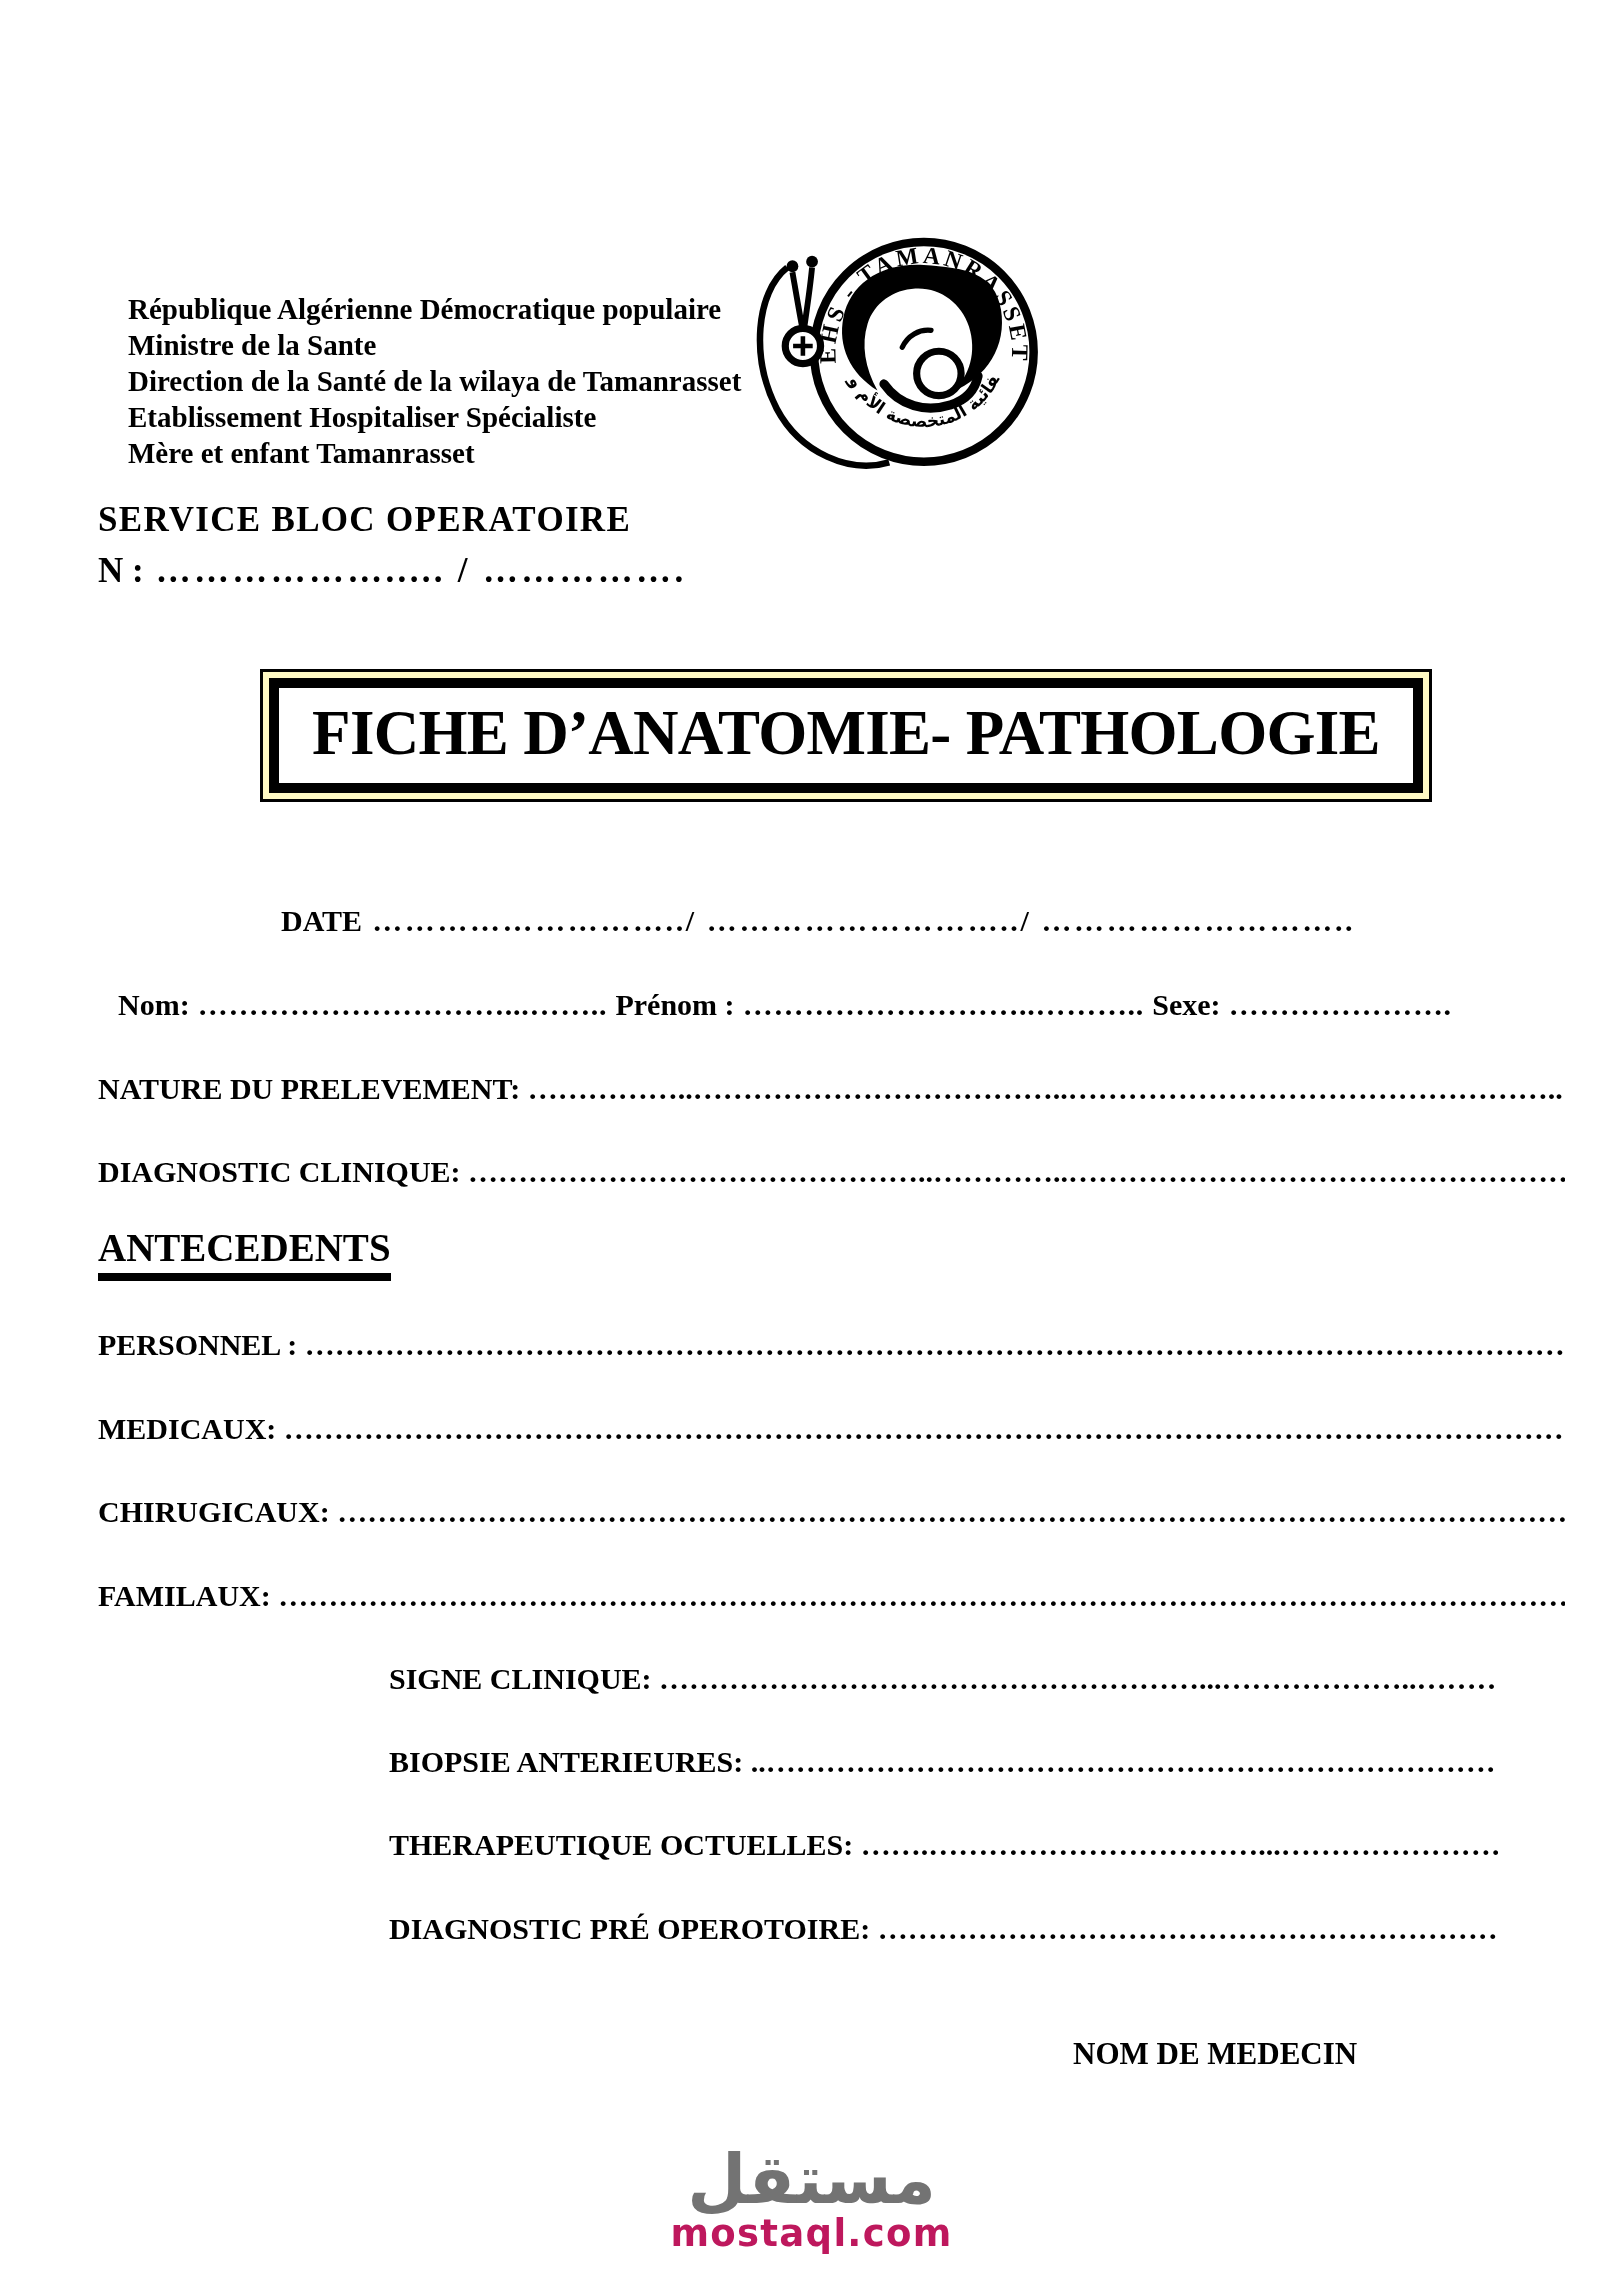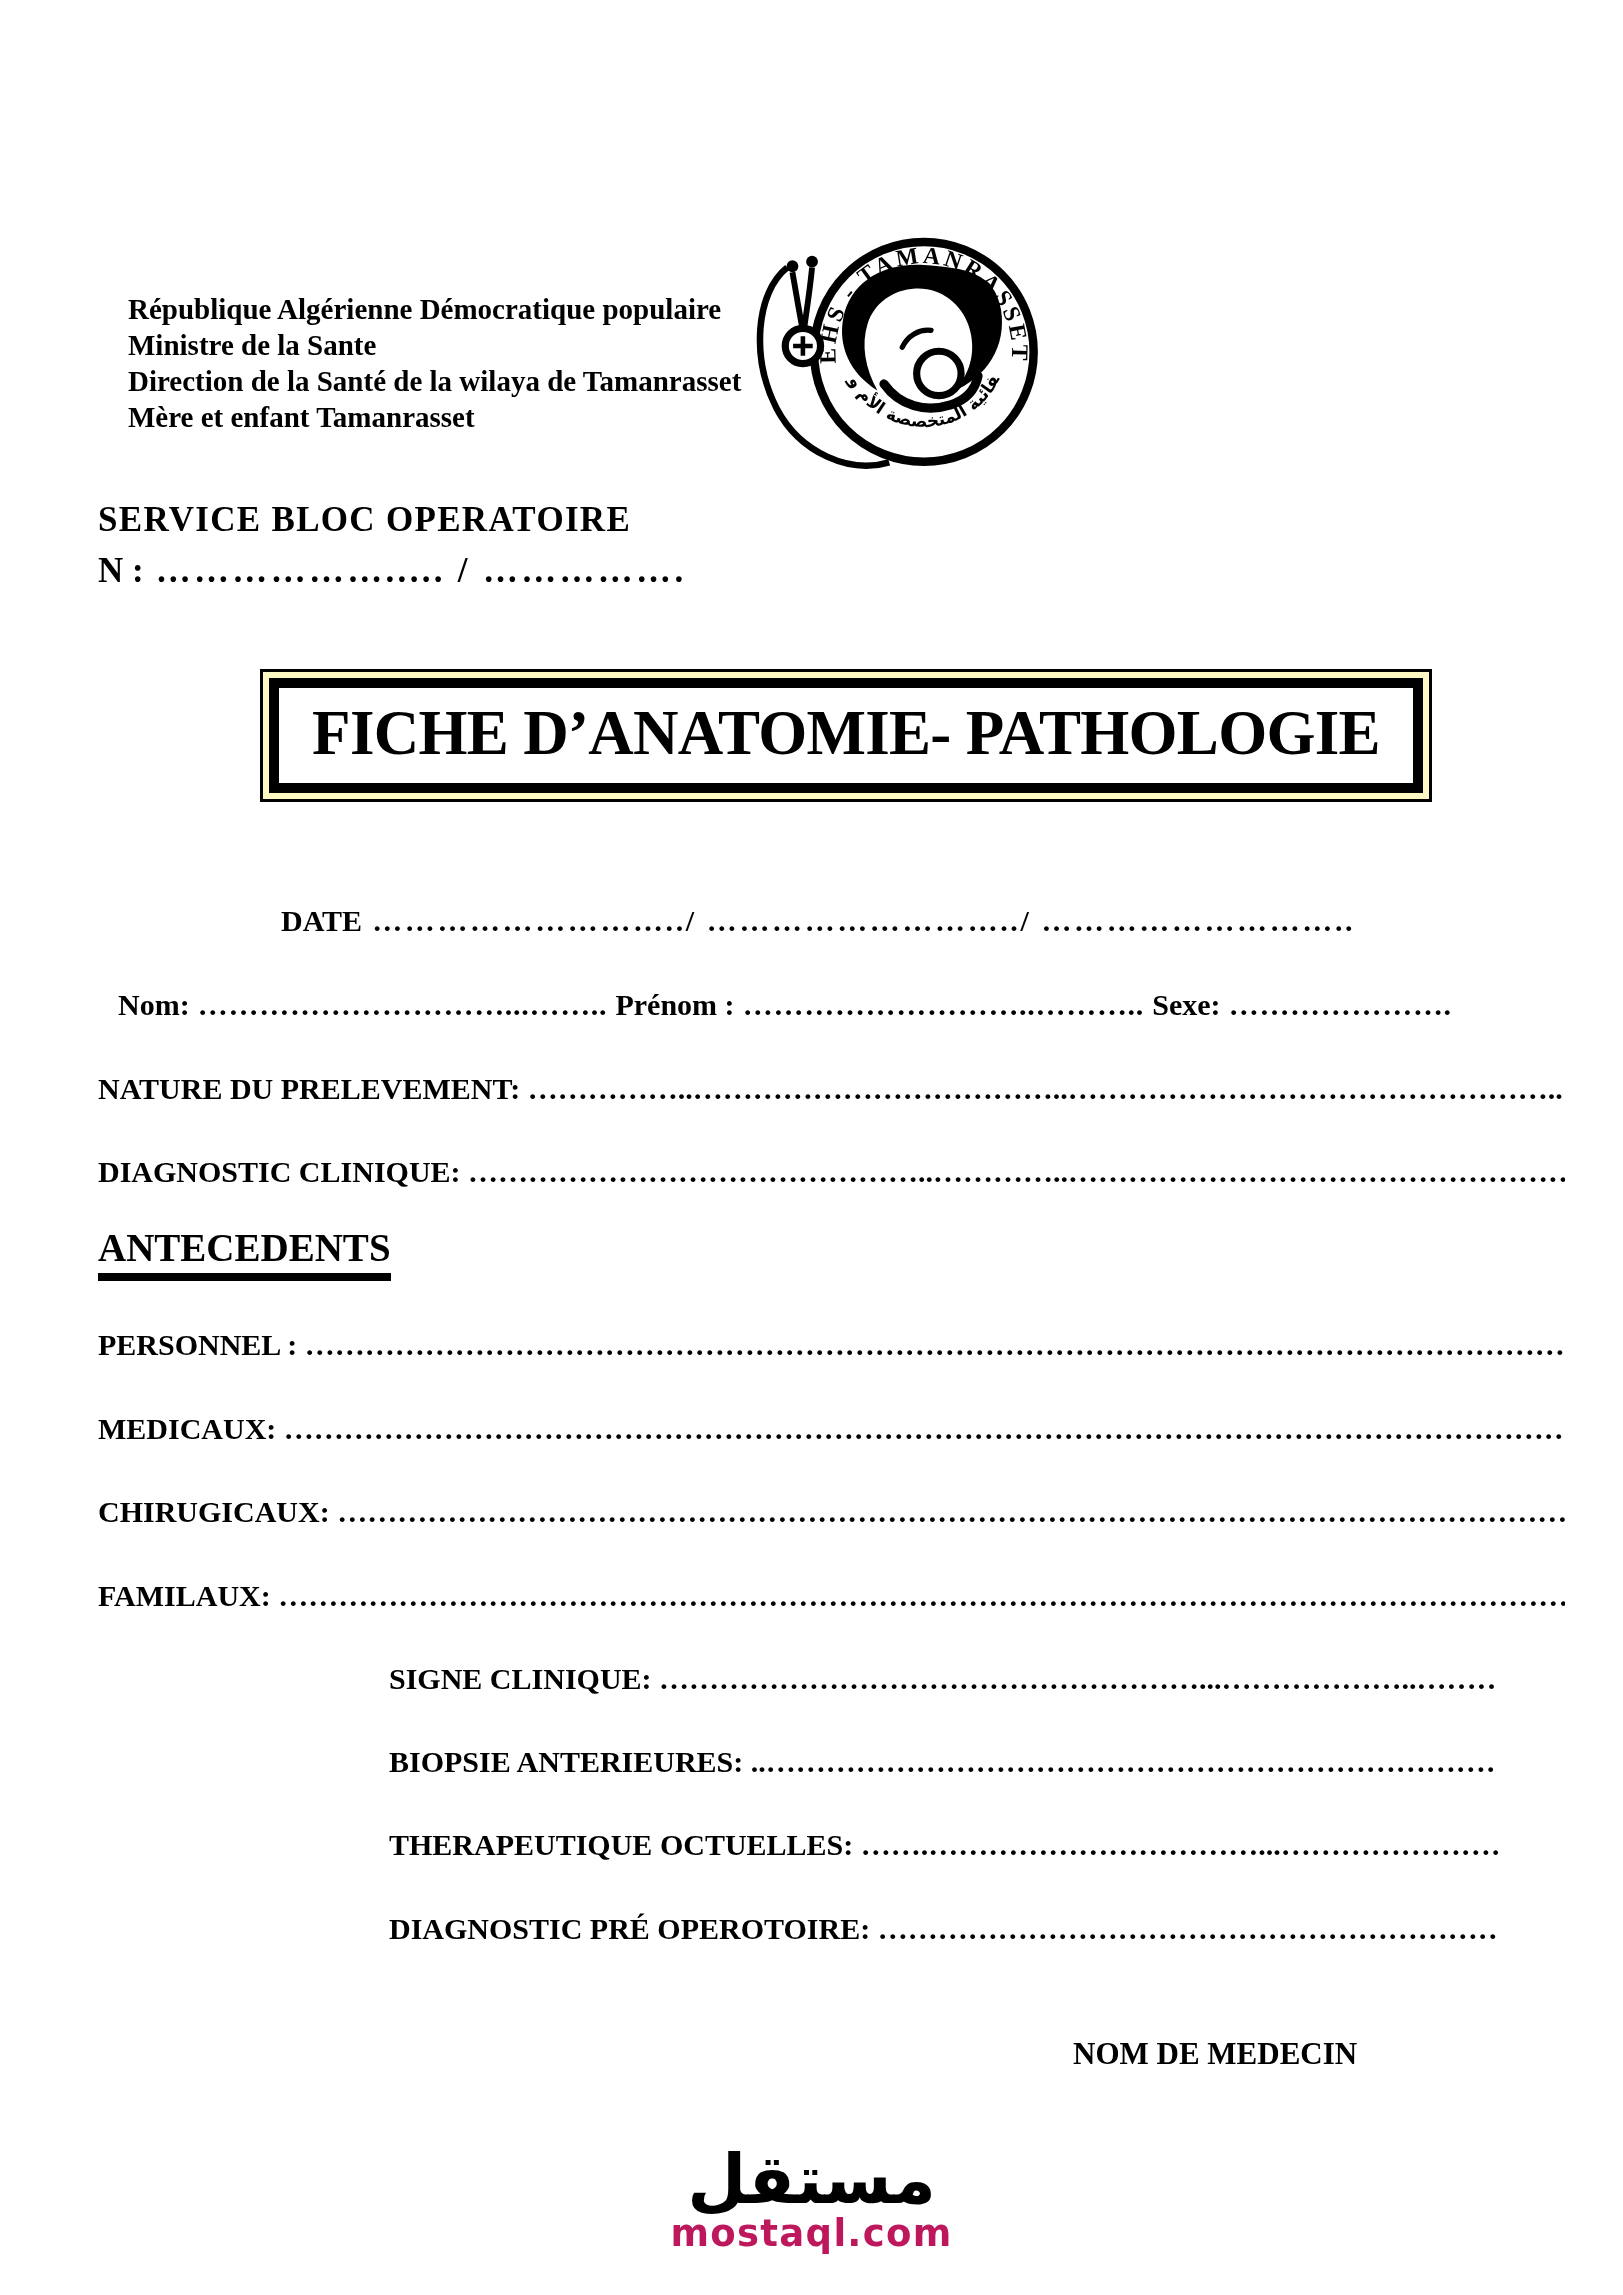--- a/index.html
+++ b/index.html
@@ -39,34 +39,35 @@
   .fill-sm{letter-spacing:0.7px;}
 
   .antecedents{left:98px;top:1225px;font-size:39px;font-weight:bold;
                border-bottom:8.5px solid #000;padding-bottom:3px;display:inline-block;}
 
   .doctor{left:1073px;top:2036px;font-size:31px;font-weight:bold;white-space:nowrap;}
 
   
   .wm{left:0;top:2146px;width:1623px;text-align:center;
       font-family:"DejaVu Sans",sans-serif;font-weight:bold;line-height:1;}
-  .wm-ar{font-size:68px;color:#000000;}
+  .wm-ar{font-size:68px;color:#737373;}
   .wm-site{font-size:37px;color:#be185d;letter-spacing:1.3px;margin-top:1.3px;}
 
   svg text{font-weight:bold;}
 </style>
 </head>
 <body>
 
 <div class="page">
 
   <div class="abs hdr-fr">
     <div>République Algérienne Démocratique populaire</div>
     <div>Ministre de la Sante</div>
     <div>Direction de la Santé de la wilaya de Tamanrasset</div>
+    <div>Etablissement Hospitaliser Spécialiste</div>
     <div>Mère et enfant Tamanrasset</div>
   </div>
 
   <div class="abs logo-wrap">
     <svg viewBox="0 0 488 438" width="319" height="287">
       <defs>
         <path id="arcTop" d="M178,282 A135,135 0 1 1 412,282" fill="none"></path>
         <path id="arcBottom" d="M182,262 A128,128 0 0 0 408,262" fill="none"></path>
       </defs>
 

